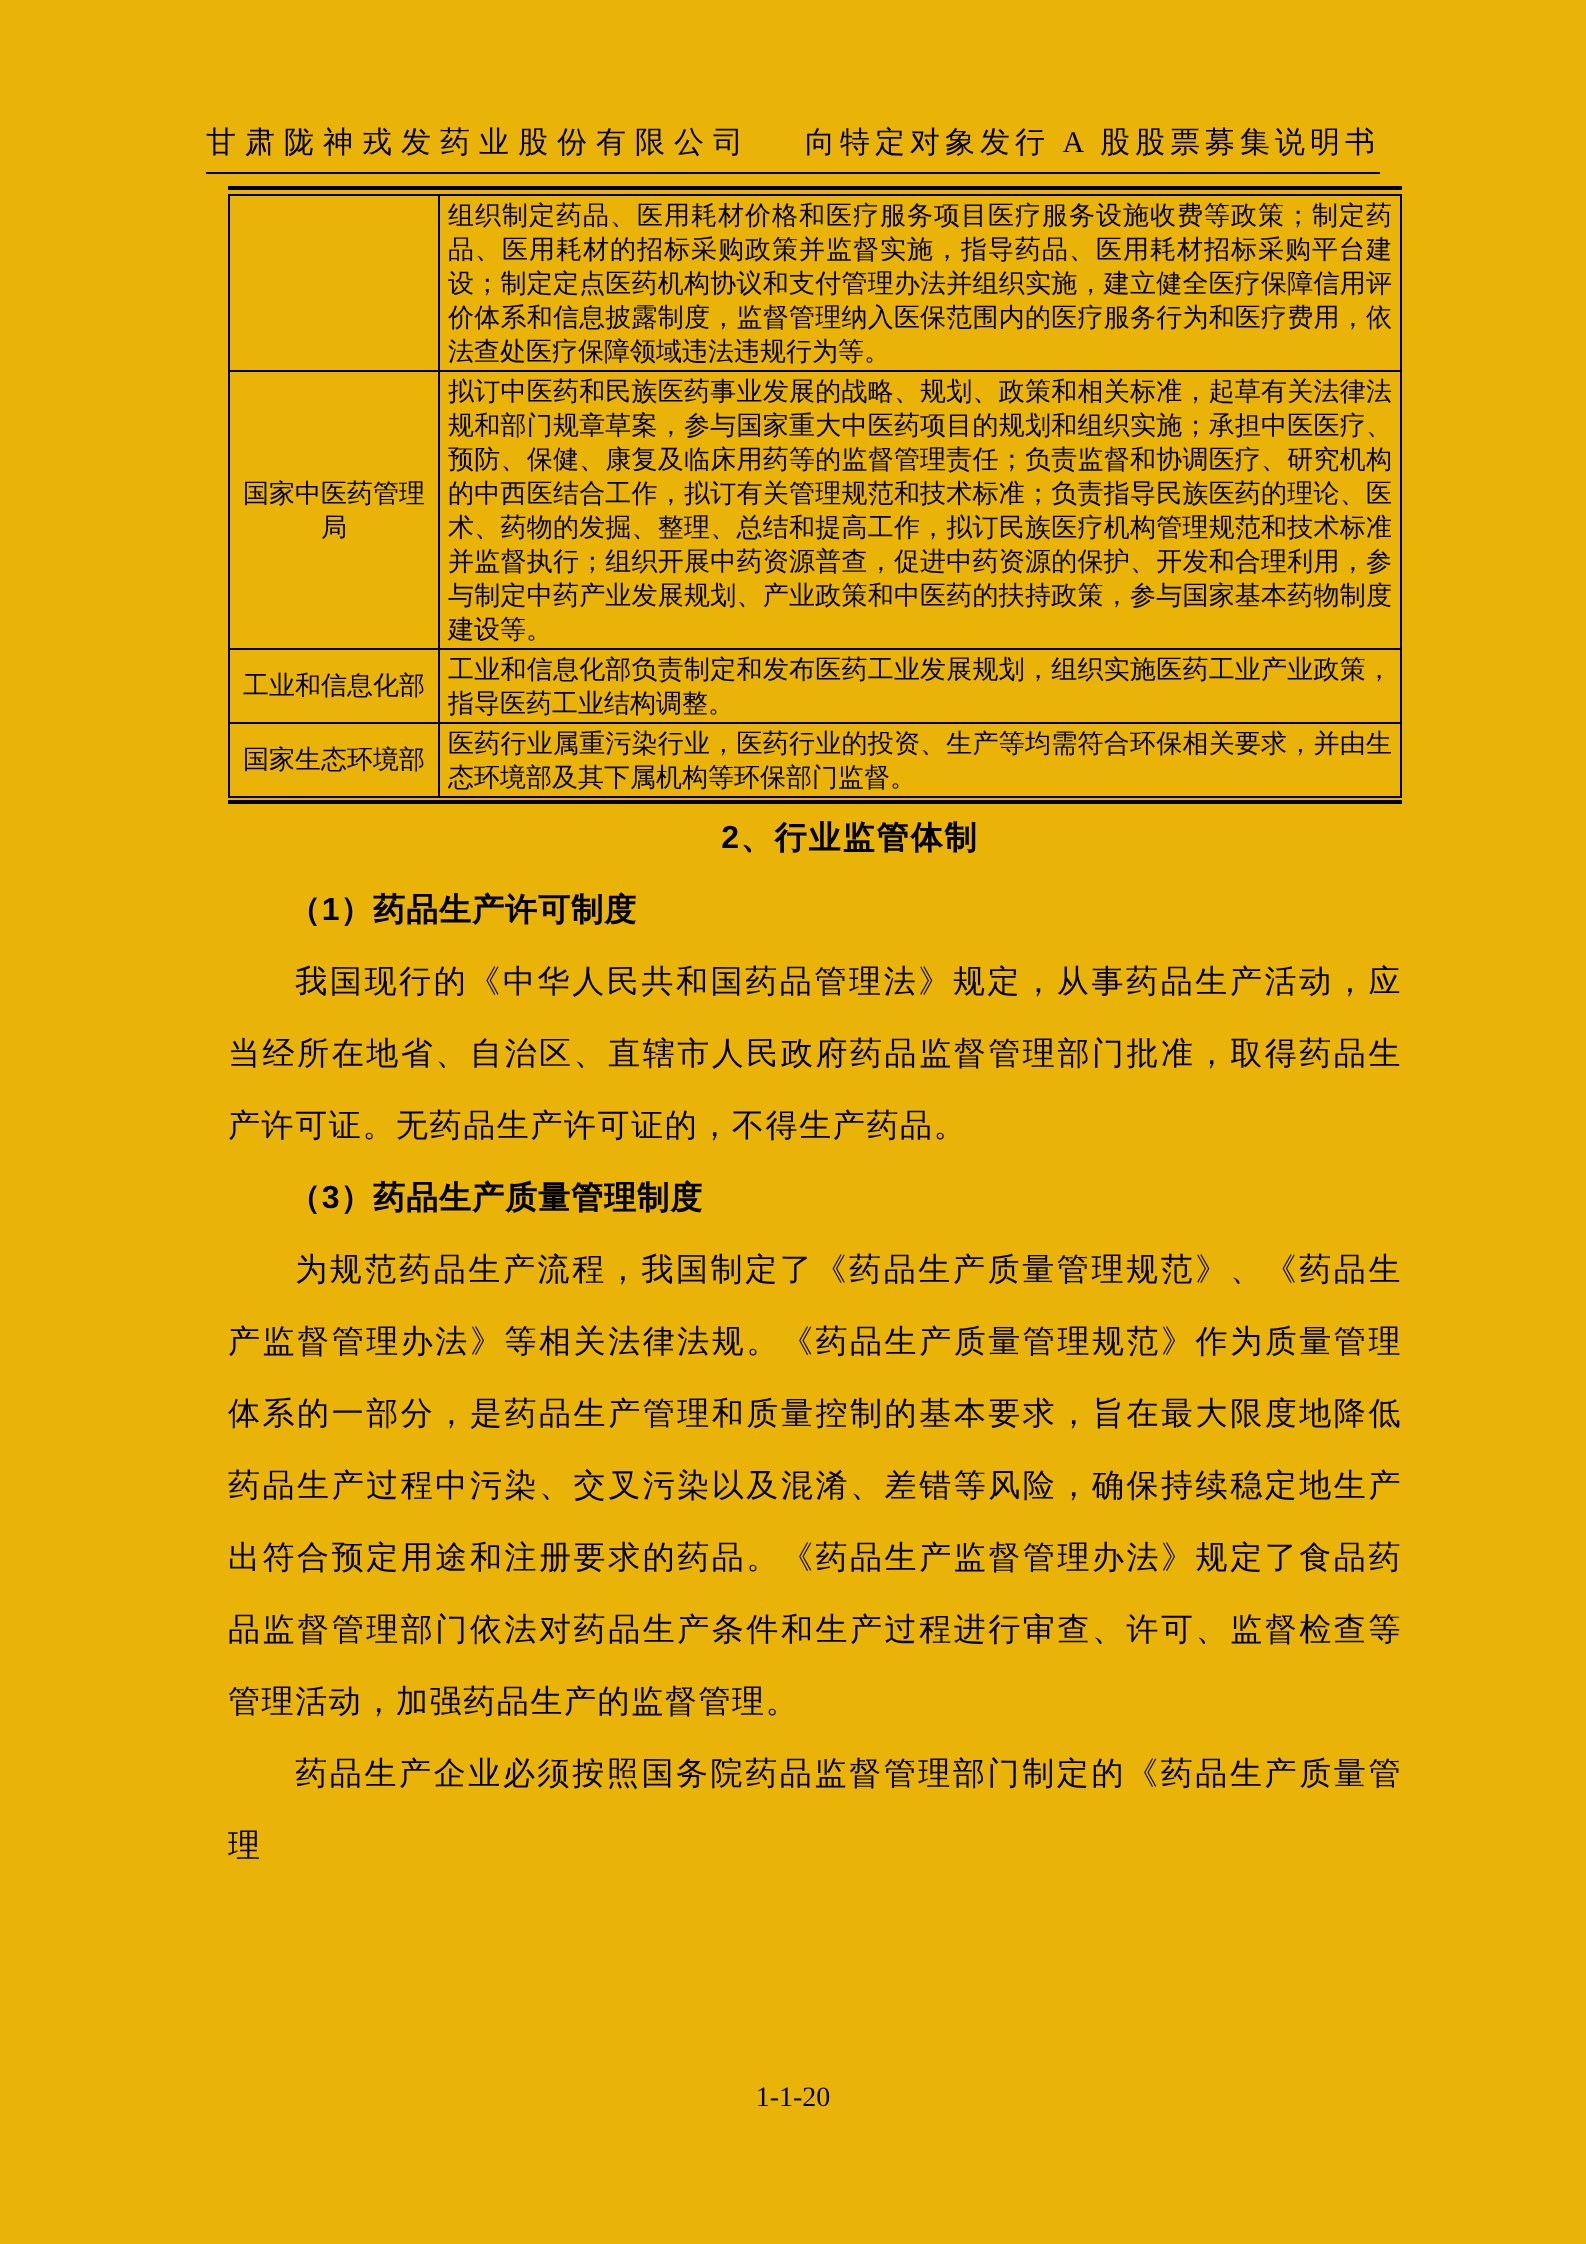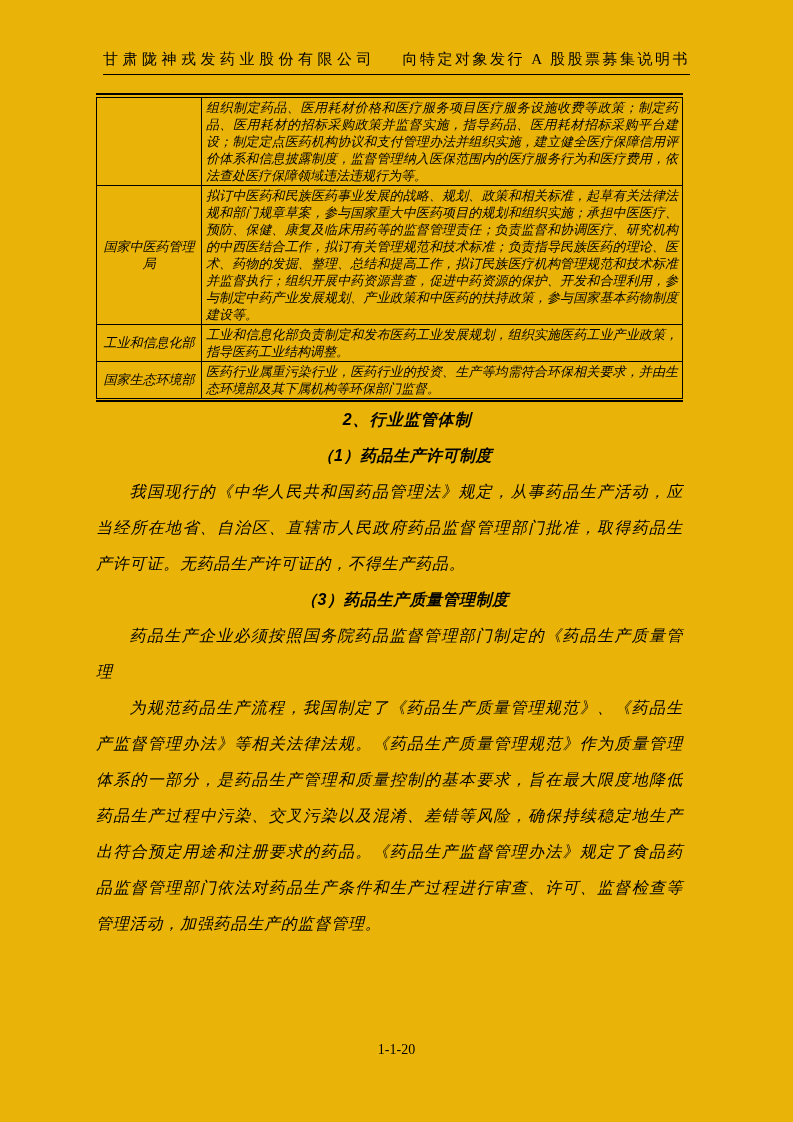--- a/index.html
+++ b/index.html
@@ -20,29 +20,28 @@
     left: 103px;
     width: 587px;
     display: flex;
     justify-content: space-between;
     align-items: baseline;
     border-bottom: 1.5px solid #000;
     padding-bottom: 5px;
     font-size: 15px;
   }
   .header-left  { letter-spacing: 4.5px; white-space: nowrap; }
-  .header-right { letter-spacing: 2.5px; white-space: nowrap; }
+  .header-right { letter-spacing: 2.5px; white-space: nowrap; margin-top: 12px; }
 
   
   .content {
     position: absolute;
     top: 93px;
-    left: 96px;
+    left: 114px;
     width: 587px;
-    font-style: italic;
   }
 
   
   .tbl-outer {
     border-top: 2.5px solid #000;
     border-bottom: 2.5px solid #000;
     padding: 1.5px 0;
   }
   table.regulators {
     width: 100%;
@@ -76,21 +75,20 @@
     margin: 0;
     text-align: center;
   }
   .sub-title {
     font-family: "Liberation Sans", sans-serif;
     font-weight: bold;
     font-size: 16px;
     letter-spacing: 0.5px;
     text-indent: 1.9em;
     margin: 0;
-    text-align: center;
   }
   .para {
     margin: 0;
     text-indent: 2.1em;
     text-align: justify;
     text-justify: inter-character;
     letter-spacing: 0.8px;
   }
 
   
@@ -140,22 +138,22 @@
 
     <div class="body-block">
 
       <div class="sec-heading">2、行业监管体制</div>
 
       <div class="sub-title">（1）药品生产许可制度</div>
       <p class="para">我国现行的《中华人民共和国药品管理法》规定，从事药品生产活动，应当经所在地省、自治区、直辖市人民政府药品监督管理部门批准，取得药品生产许可证。无药品生产许可证的，不得生产药品。</p>
 
 
       <div class="sub-title">（3）药品生产质量管理制度</div>
+      <p class="para">为规范药品生产流程，我国制定了《药品生产质量管理规范》、《药品生产监督管理办法》等相关法律法规。《药品生产质量管理规范》作为质量管理体系的一部分，是药品生产管理和质量控制的基本要求，旨在最大限度地降低药品生产过程中污染、交叉污染以及混淆、差错等风险，确保持续稳定地生产出符合预定用途和注册要求的药品。《药品生产监督管理办法》规定了食品药品监督管理部门依法对药品生产条件和生产过程进行审查、许可、监督检查等管理活动，加强药品生产的监督管理。</p>
       <p class="para">药品生产企业必须按照国务院药品监督管理部门制定的《药品生产质量管理</p>
-      <p class="para">为规范药品生产流程，我国制定了《药品生产质量管理规范》、《药品生产监督管理办法》等相关法律法规。《药品生产质量管理规范》作为质量管理体系的一部分，是药品生产管理和质量控制的基本要求，旨在最大限度地降低药品生产过程中污染、交叉污染以及混淆、差错等风险，确保持续稳定地生产出符合预定用途和注册要求的药品。《药品生产监督管理办法》规定了食品药品监督管理部门依法对药品生产条件和生产过程进行审查、许可、监督检查等管理活动，加强药品生产的监督管理。</p>
 
     </div>
   </div>
 
   <div class="footer">
     <span>1-1-20</span>
   </div>
 
 </div>
 

